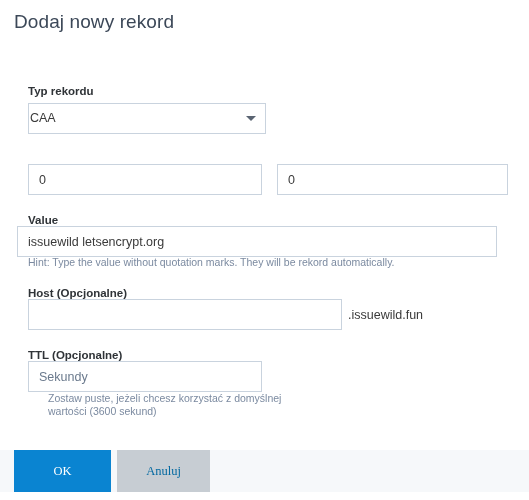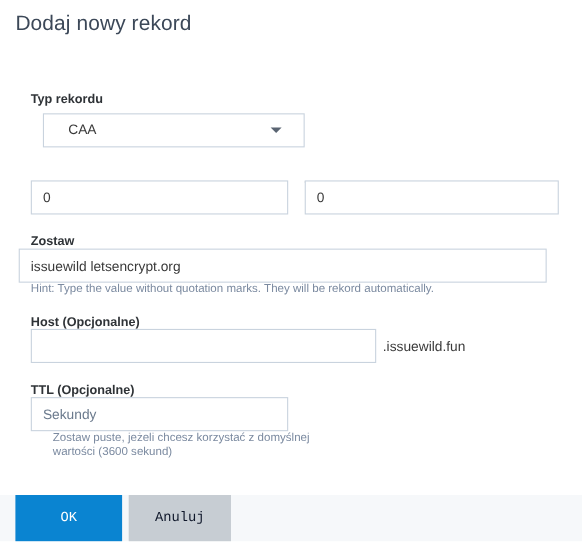--- a/index.html
+++ b/index.html
@@ -81,25 +81,24 @@
   }
   .sel-box {
     box-sizing: border-box;
     width: 100%;
     height: 100%;
     border: 1px solid #c9d3de;
     background: #ffffff;
     font-size: 12.5px;
     color: #3a3a3a;
     line-height: 29px;
-    padding: 0 28px 0 22px;
+    padding: 0 28px 0 1px;
     white-space: nowrap;
     overflow: hidden;
     cursor: default;
-    margin-left: 11px;
   }
   .sel-arrow {
     position: absolute;
     right: 10px;
     top: 13px;
     width: 0;
     height: 0;
     border-left: 5px solid transparent;
     border-right: 5px solid transparent;
     border-top: 5px solid #5a6472;
@@ -155,42 +154,42 @@
     top: 450px;
     width: 529px;
     height: 42px;
     background: #f6f8fa;
   }
 
   .btn {
     position: absolute;
     box-sizing: border-box;
     border: none;
-    font-family: Liberation Mono, monospace;
+    font-family: Liberation Serif, serif;
     font-size: 12.5px;
     height: 42px;
     line-height: 42px;
     text-align: center;
     cursor: pointer;
     padding: 0;
     border-radius: 0;
   }
   .btn-ok {
     left: 14px;
     top: 450px;
     width: 97px;
     background: #0a84d1;
     color: #ffffff;
   }
   .btn-cancel {
     left: 117px;
     top: 450px;
     width: 93px;
     background: #c7cdd3;
-    color: #0f172a;
+    color: #0369a1;
   }
 </style>
 </head>
 <body>
 
 <div class="dialog">
 
   <div class="dialog-title">Dodaj nowy rekord</div>
 
   <div class="form-body">
@@ -200,21 +199,21 @@
       <div class="sel-box">CAA</div>
       <span class="sel-arrow"></span>
     </div>
 
     <div class="field-label" id="lbl-flag">Flag</div>
     <input class="txt-input" id="in-flag" type="text" value="0" style="">
 
     <div class="field-label" id="lbl-tag">Tag</div>
     <input class="txt-input" id="in-tag" type="text" value="0" style="">
 
-    <div class="field-label" id="lbl-value">Zostaw</div>
+    <div class="field-label" id="lbl-value">Value</div>
     <input class="txt-input" id="in-value" type="text" value="issuewild letsencrypt.org" style="">
     <div class="hint" id="hint-value">Hint: Type the value without quotation marks. They will be rekord automatically.</div>
 
     <div class="field-label" id="lbl-host">Host (Opcjonalne)</div>
     <input class="txt-input" id="in-host" type="text" value="" style="">
     <div class="suffix" id="sfx-host">.issuewild.fun</div>
 
     <div class="field-label" id="lbl-ttl">TTL (Opcjonalne)</div>
     <input class="txt-input" id="in-ttl" type="text" placeholder="Sekundy" style="">
     <div class="hint wrap" id="hint-ttl">Zostaw puste, jeżeli chcesz korzystać z domyślnej wartości (3600 sekund)</div>

